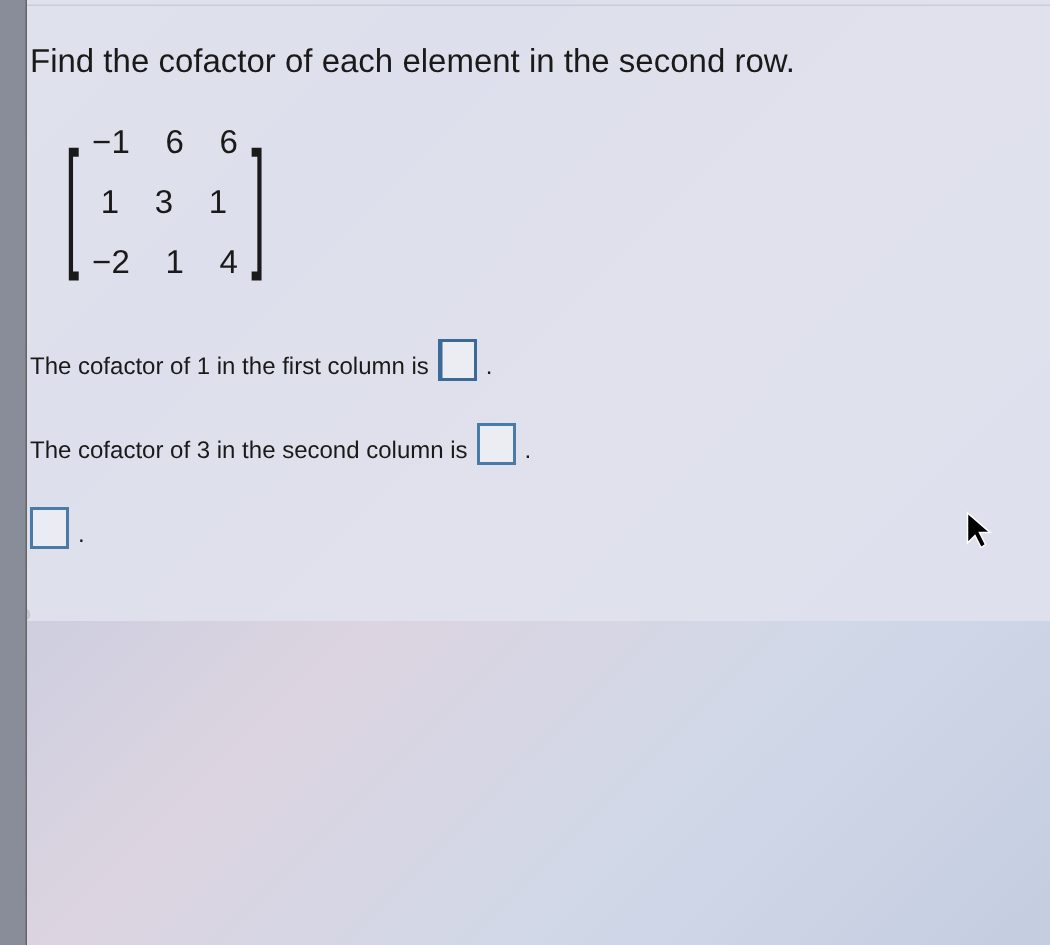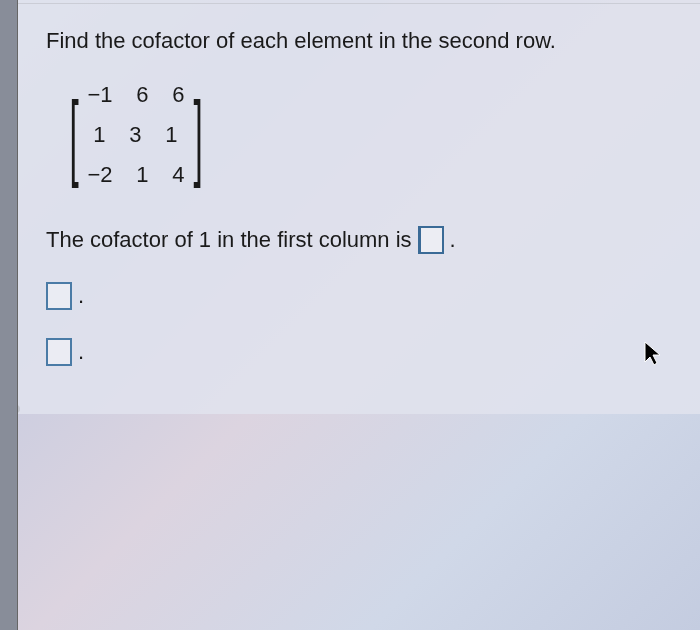--- a/index.html
+++ b/index.html
@@ -31,21 +31,21 @@
       left: 2px;
       font-size: 14px;
       color: #333;
       font-weight: bold;
     }
     .content {
       position: absolute;
       left: 18px;
       top: 0;
       right: 0;
-      padding: 20px 20px 20px 28px;
+      padding: 20px 20px 20px 2px;
       background: rgba(224, 227, 237, 0.85);
     }
     .top-border {
       position: absolute;
       top: 3px;
       left: 18px;
       right: 0;
       height: 1px;
       background: #555;
     }
@@ -77,24 +77,24 @@
       display: flex;
       gap: 18px;
       font-size: 22px;
     }
     .matrix-row span {
       min-width: 18px;
       text-align: right;
       white-space: nowrap;
     }
     .answer-line {
-      font-size: 22px;
+      font-size: 16px;
       margin-bottom: 28px;
       display: flex;
-      align-items: center;
+      align-items: flex-end;
       gap: 6px;
       flex-wrap: wrap;
     }
     .input-box {
       display: inline-block;
       width: 26px;
       height: 28px;
       border: 2px solid #4a7ba6;
       background: rgba(255,255,255,0.4);
       vertical-align: middle;
@@ -151,20 +151,21 @@
     <span class="bracket-right">]</span>
   </div>
 
   <div id="answers-container">
       <div class="answer-line">
         <span>The cofactor of 1 in the first column is</span>
         <span class="input-box active"></span>
         <span>.</span>
       </div>
       <div class="answer-line">
+        <span>The cofactor of 3 in the second column is</span>
         <span class="input-box"></span>
         <span>.</span>
       </div>
       <div class="answer-line">
         <span class="input-box"></span>
         <span>.</span>
       </div>
     </div>
 </div>
 

